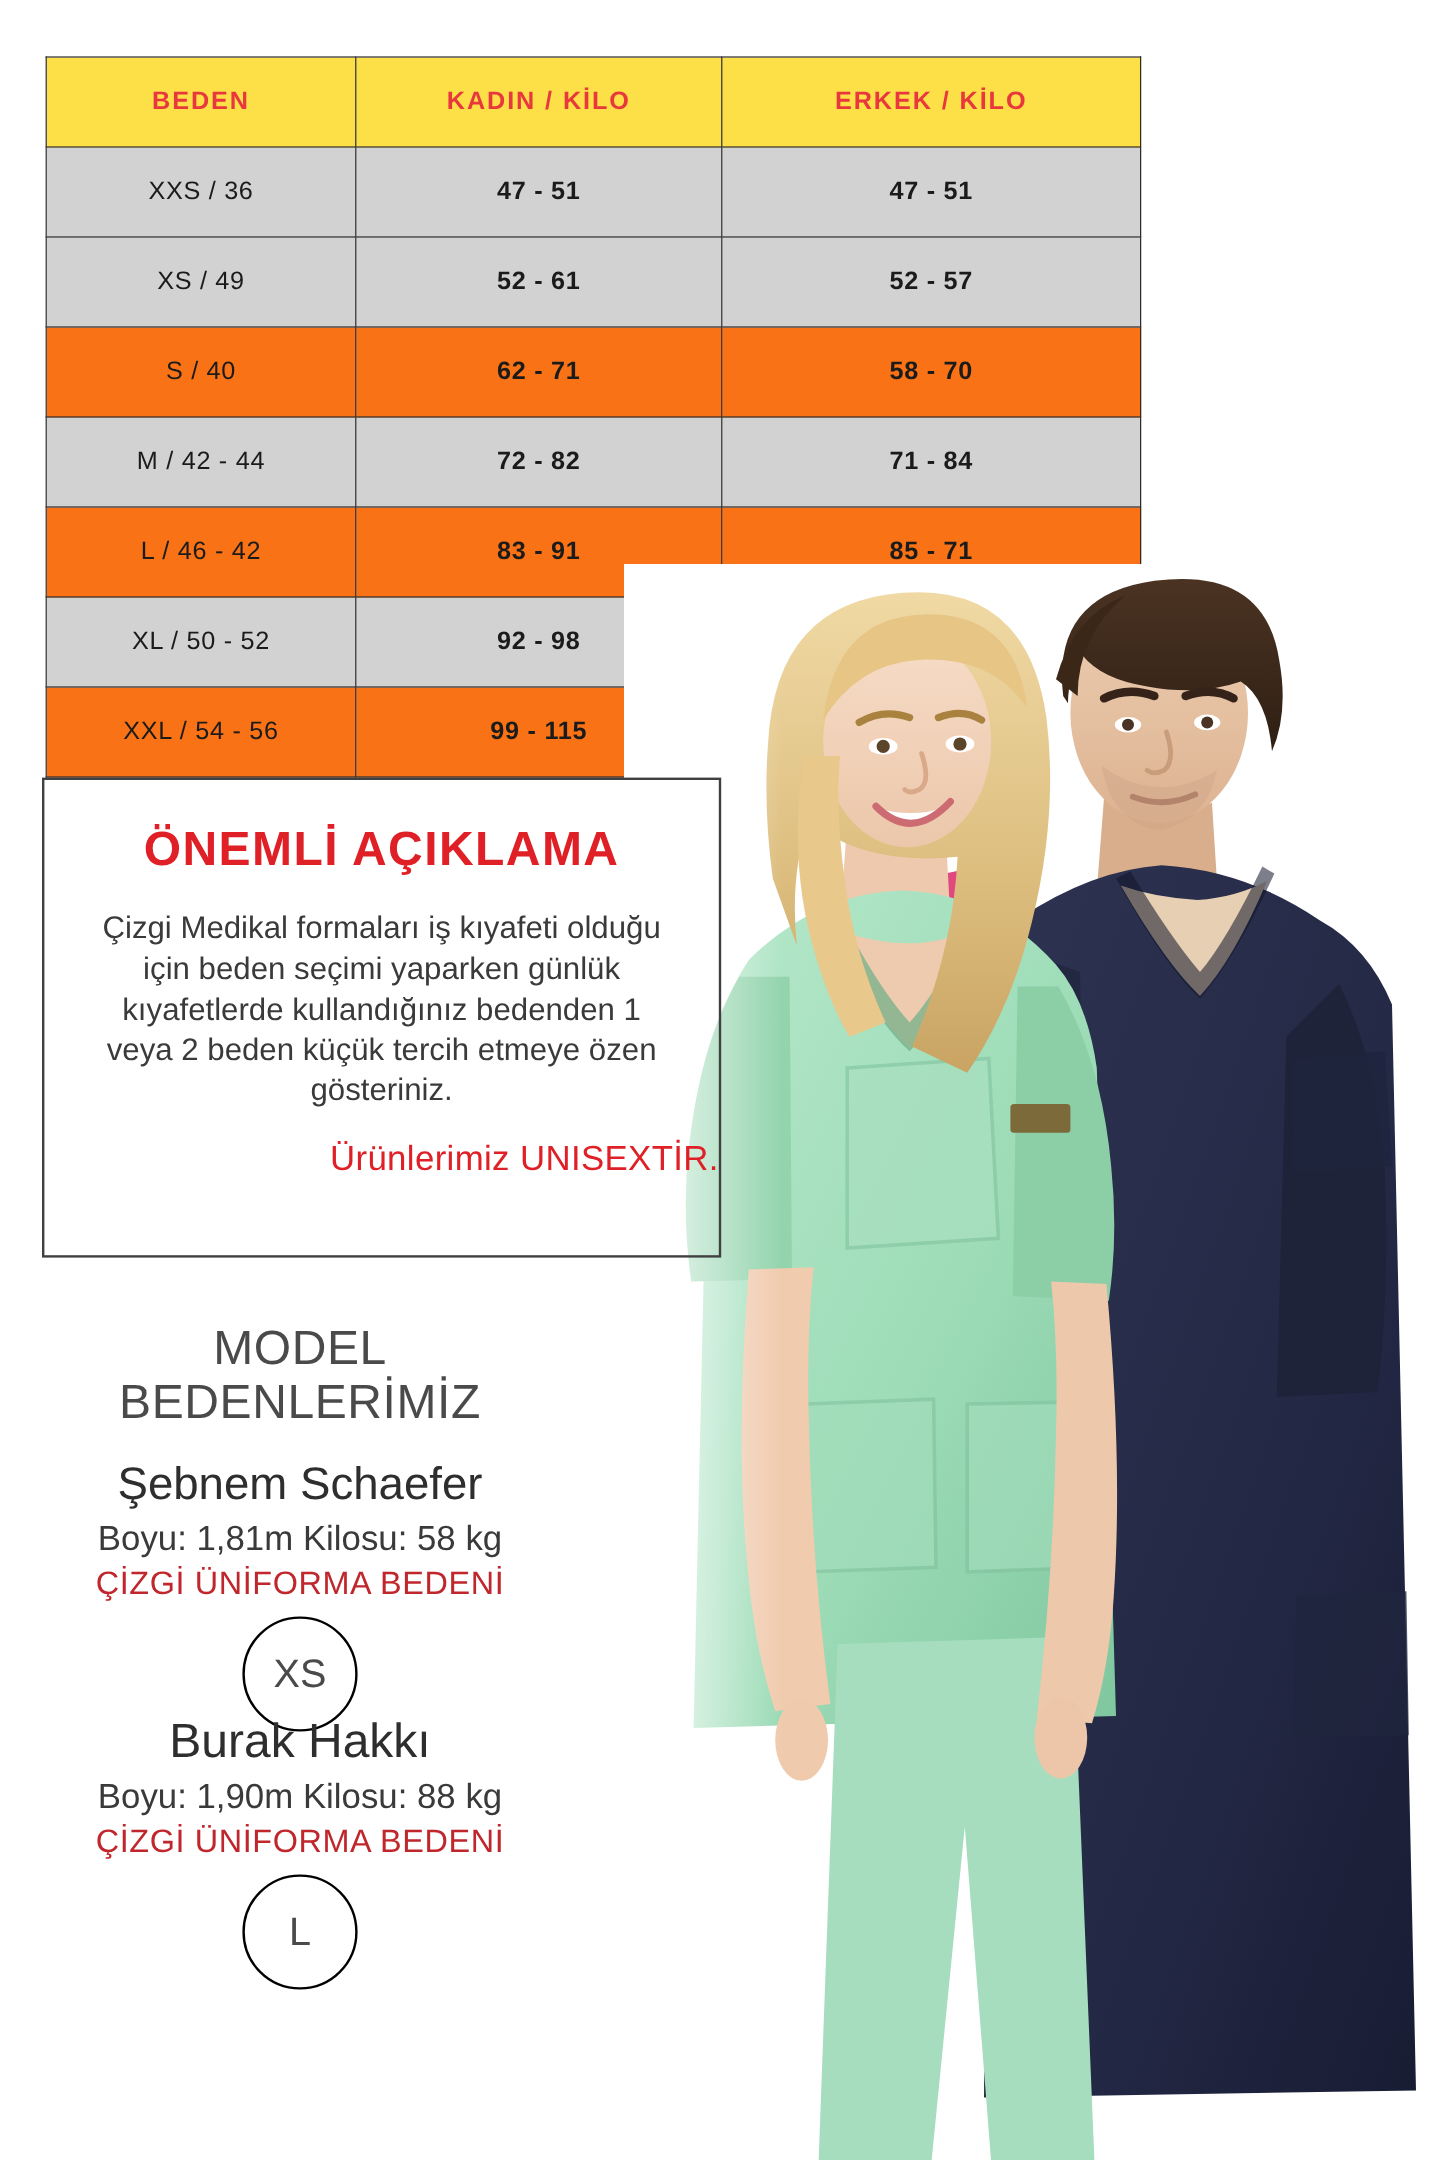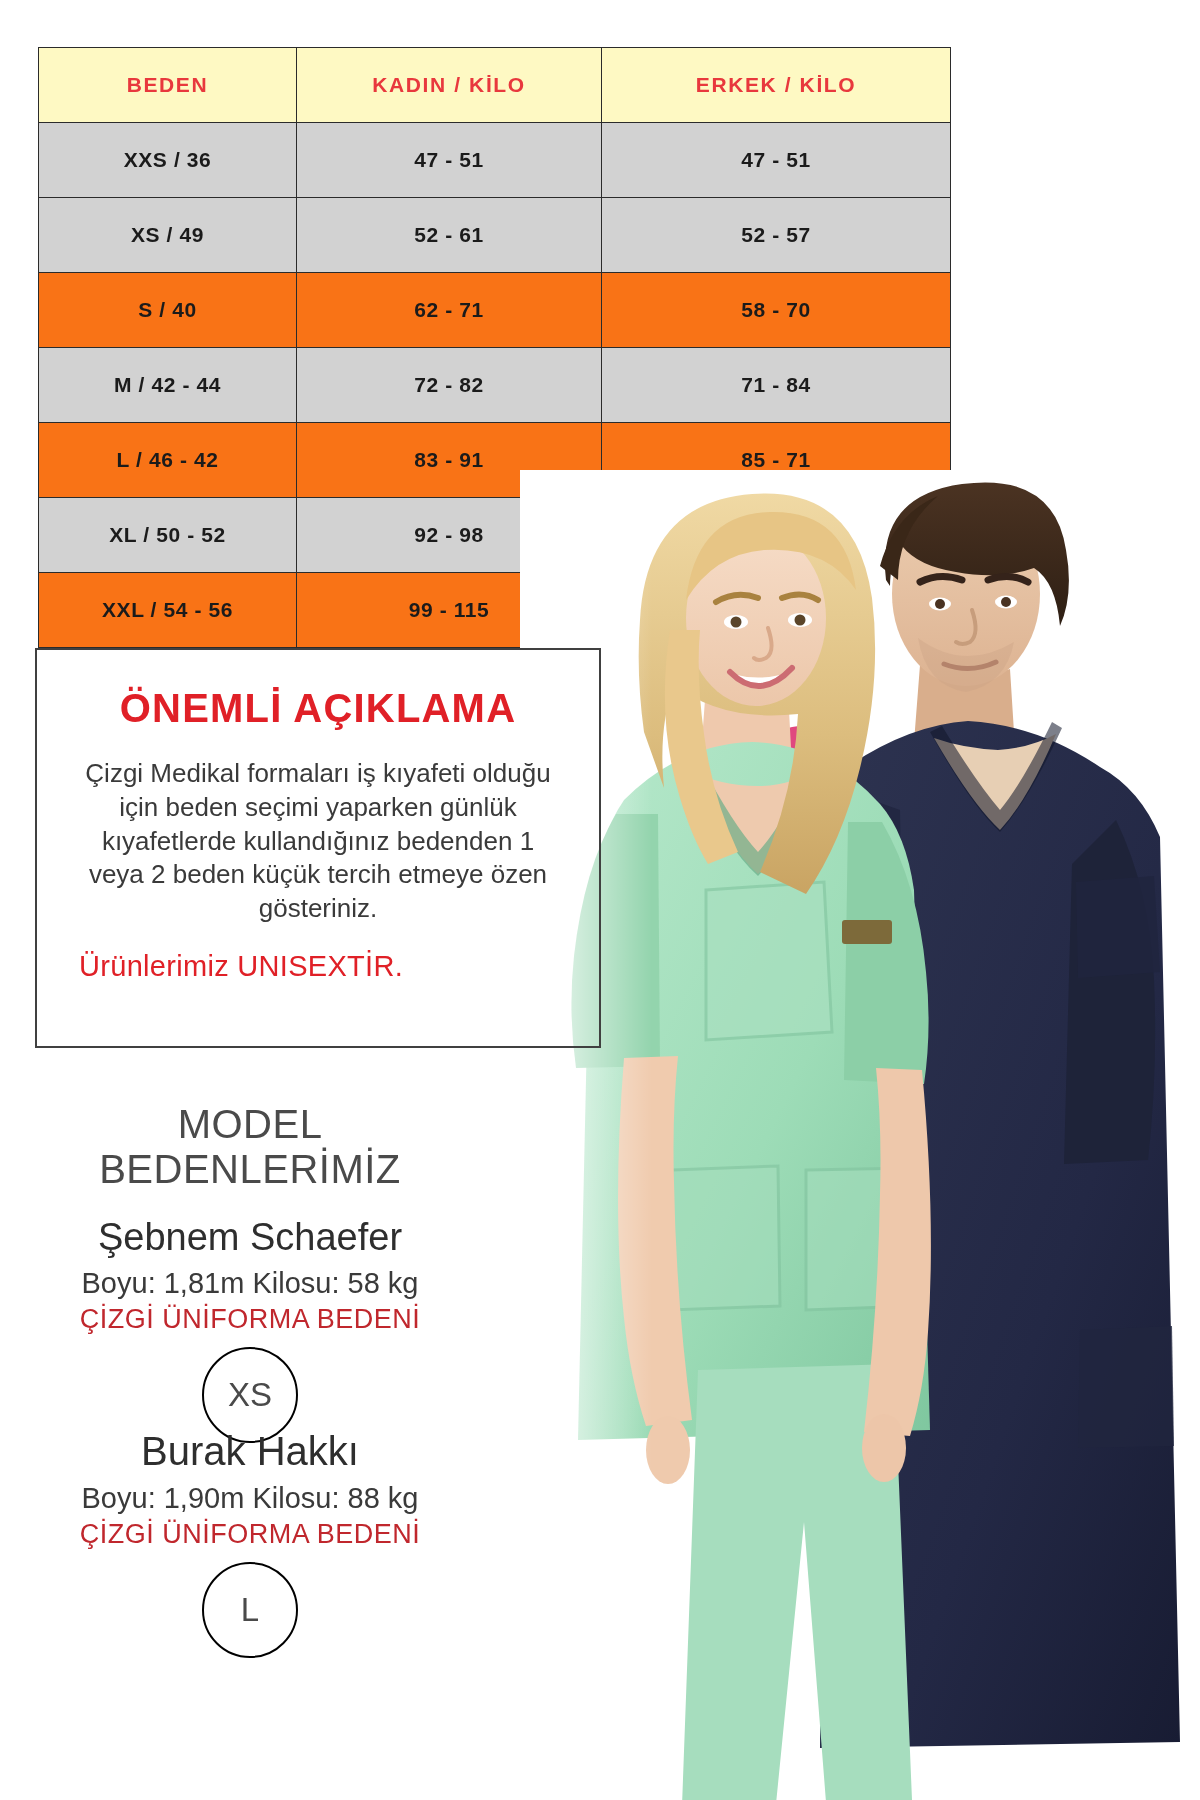--- a/index.html
+++ b/index.html
@@ -43,34 +43,34 @@
   }
   .size-table col.c1 { width: 258px; }
   .size-table col.c2 { width: 305px; }
   .size-table col.c3 { width: 349px; }
 
   .size-table thead th {
     color: #e8383d;
     font-weight: bold;
     font-size: 21px;
     letter-spacing: 1.6px;
-    background: #fef9c3;
+    background: #fde047;
   }
   .size-table tbody tr.shade td {
     background: #d2d2d2;
   }
   .size-table tbody tr.plain td {
     background: #f97316;
   }
   .size-table tbody td {
     font-weight: bold;
     color: #1b1b1b;
   }
   .size-table tbody td.sizecell {
-    font-weight: bold;
+    font-weight: normal;
   }
 
   
   .note-box {
     position: absolute;
     left: 35px;
     top: 648px;
     width: 566px;
     height: 400px;
     border: 2px solid #404040;
@@ -87,21 +87,21 @@
   }
   .note-body {
     margin: 26px 34px 0 34px;
     text-align: center;
     font-size: 26px;
     line-height: 1.30;
     color: #3a3a3a;
   }
   .note-unisex {
     margin-top: 24px;
-    text-align: left;
+    text-align: right;
     color: #e02027;
     font-size: 29px;
     letter-spacing: 0.3px;
     padding-left: 42px;
   }
 
   
   .model-block {
     position: absolute;
     left: 30px;

